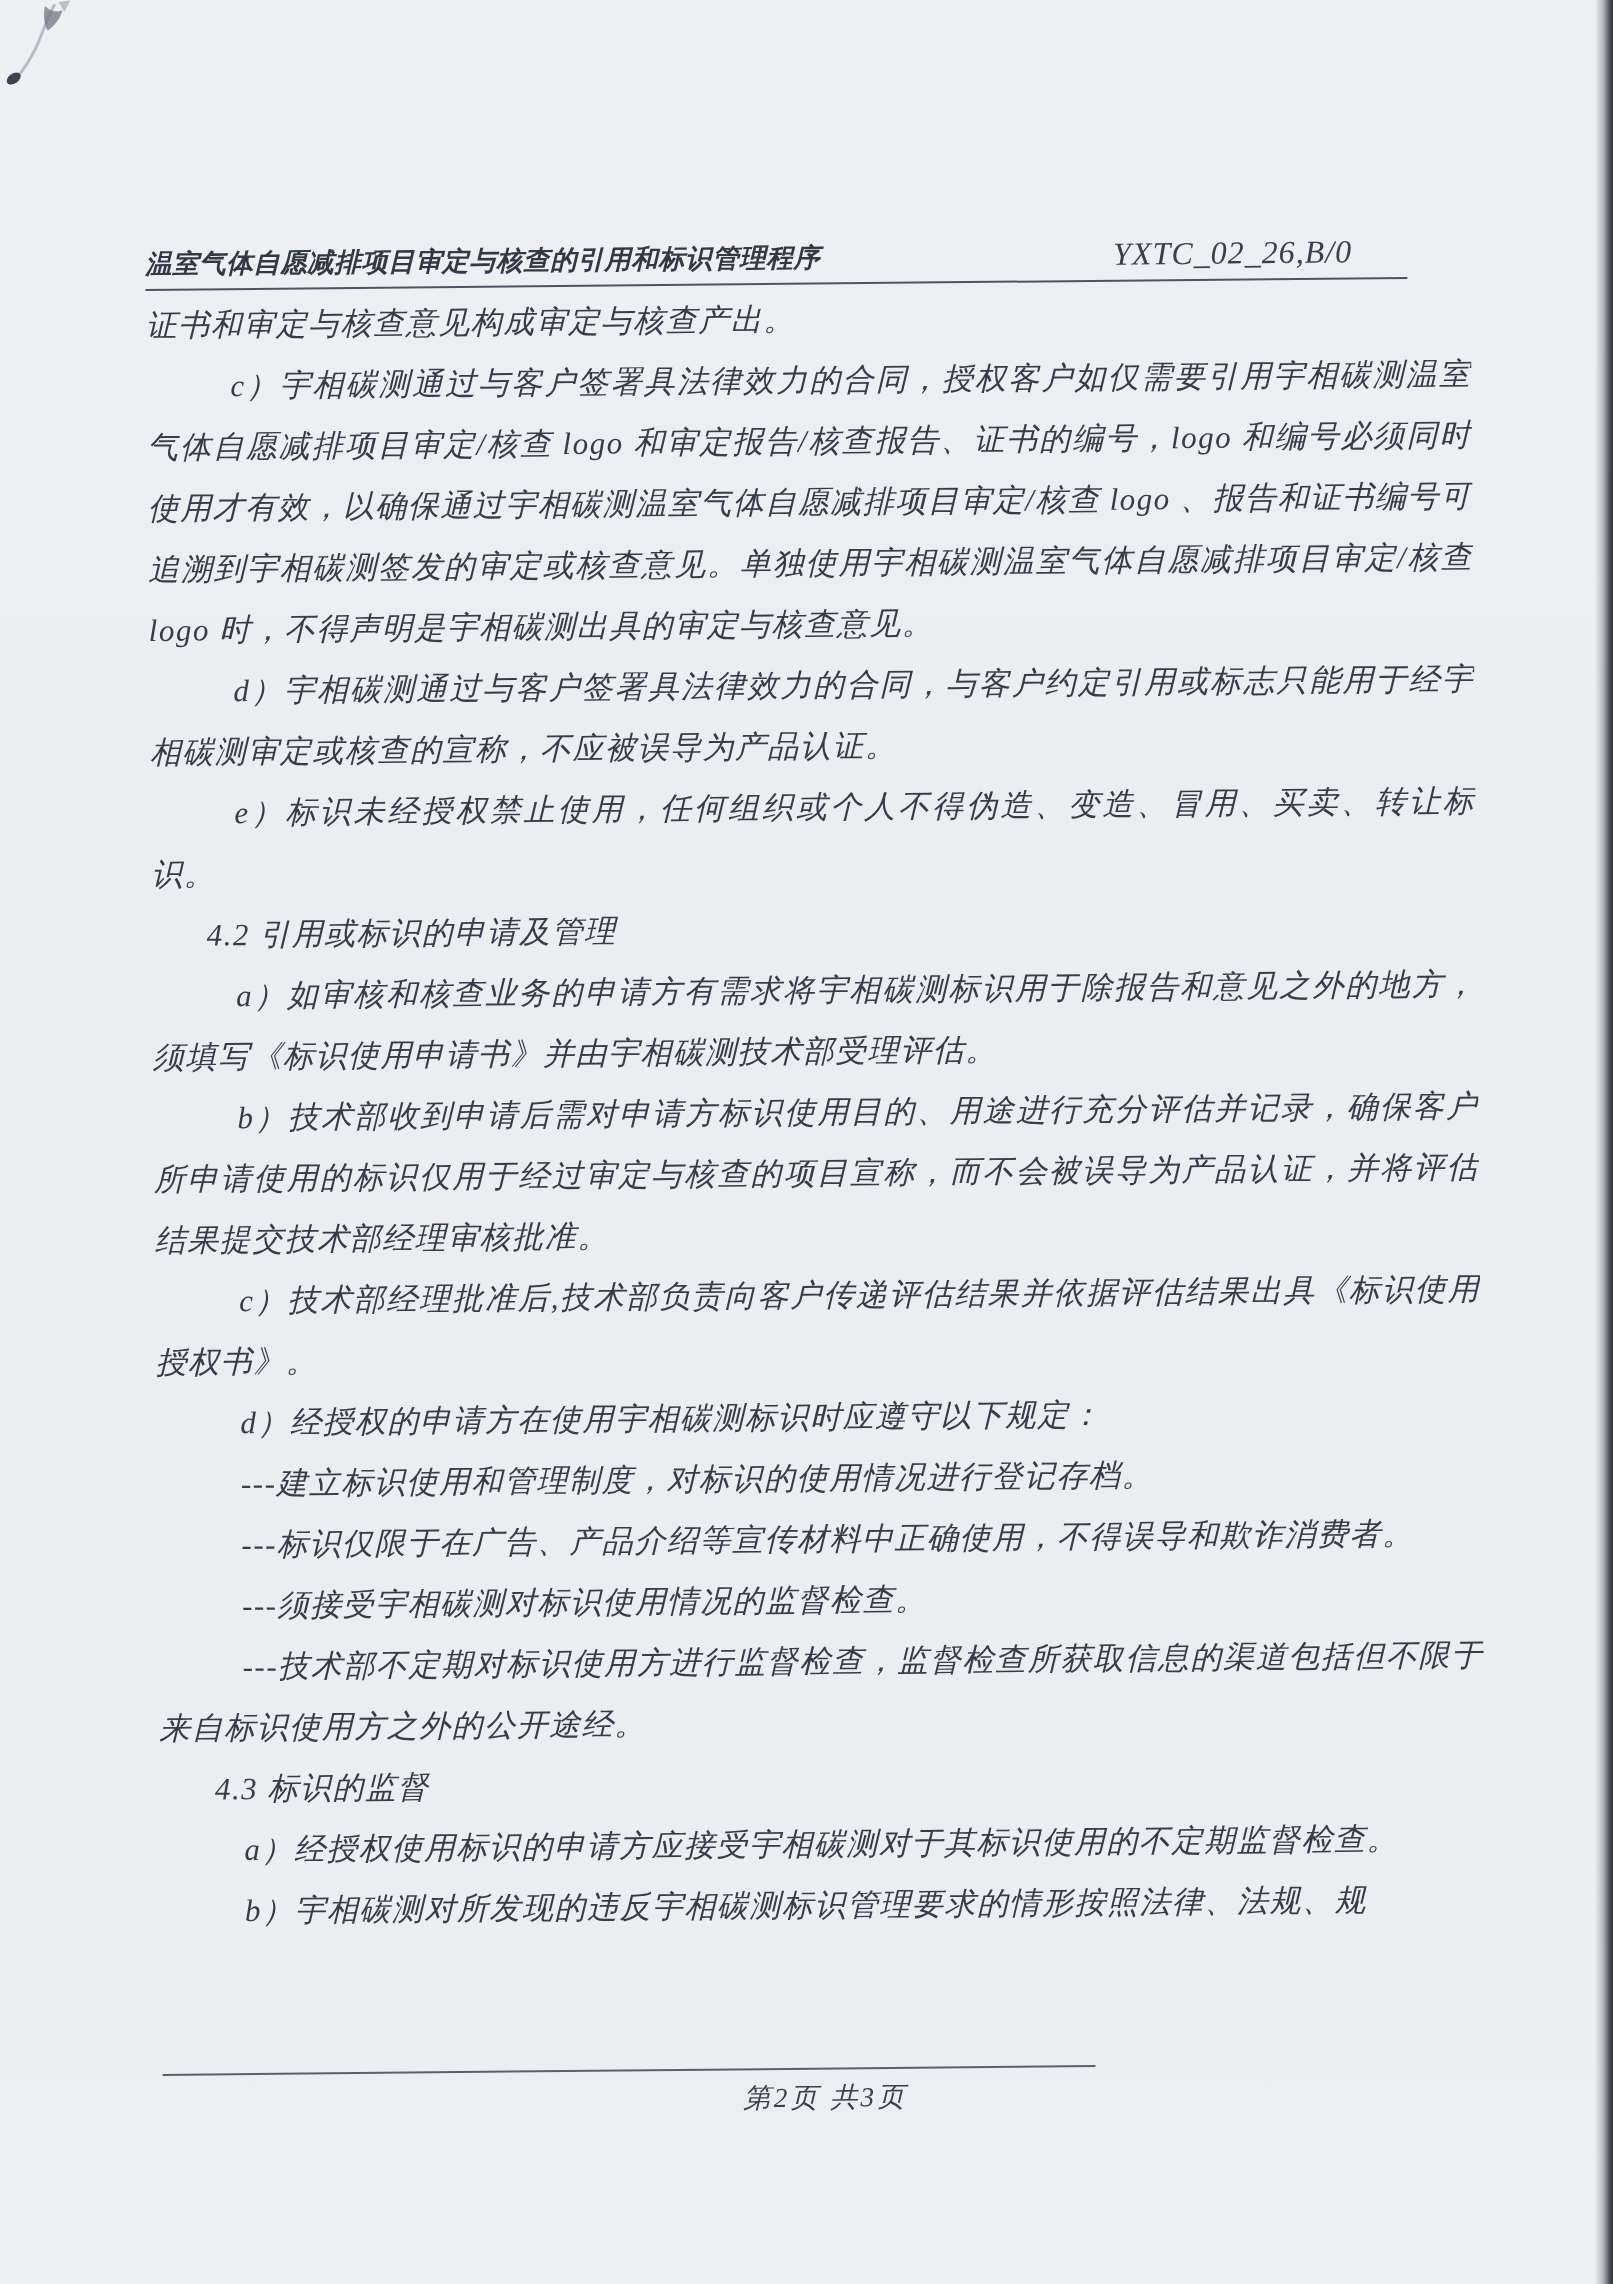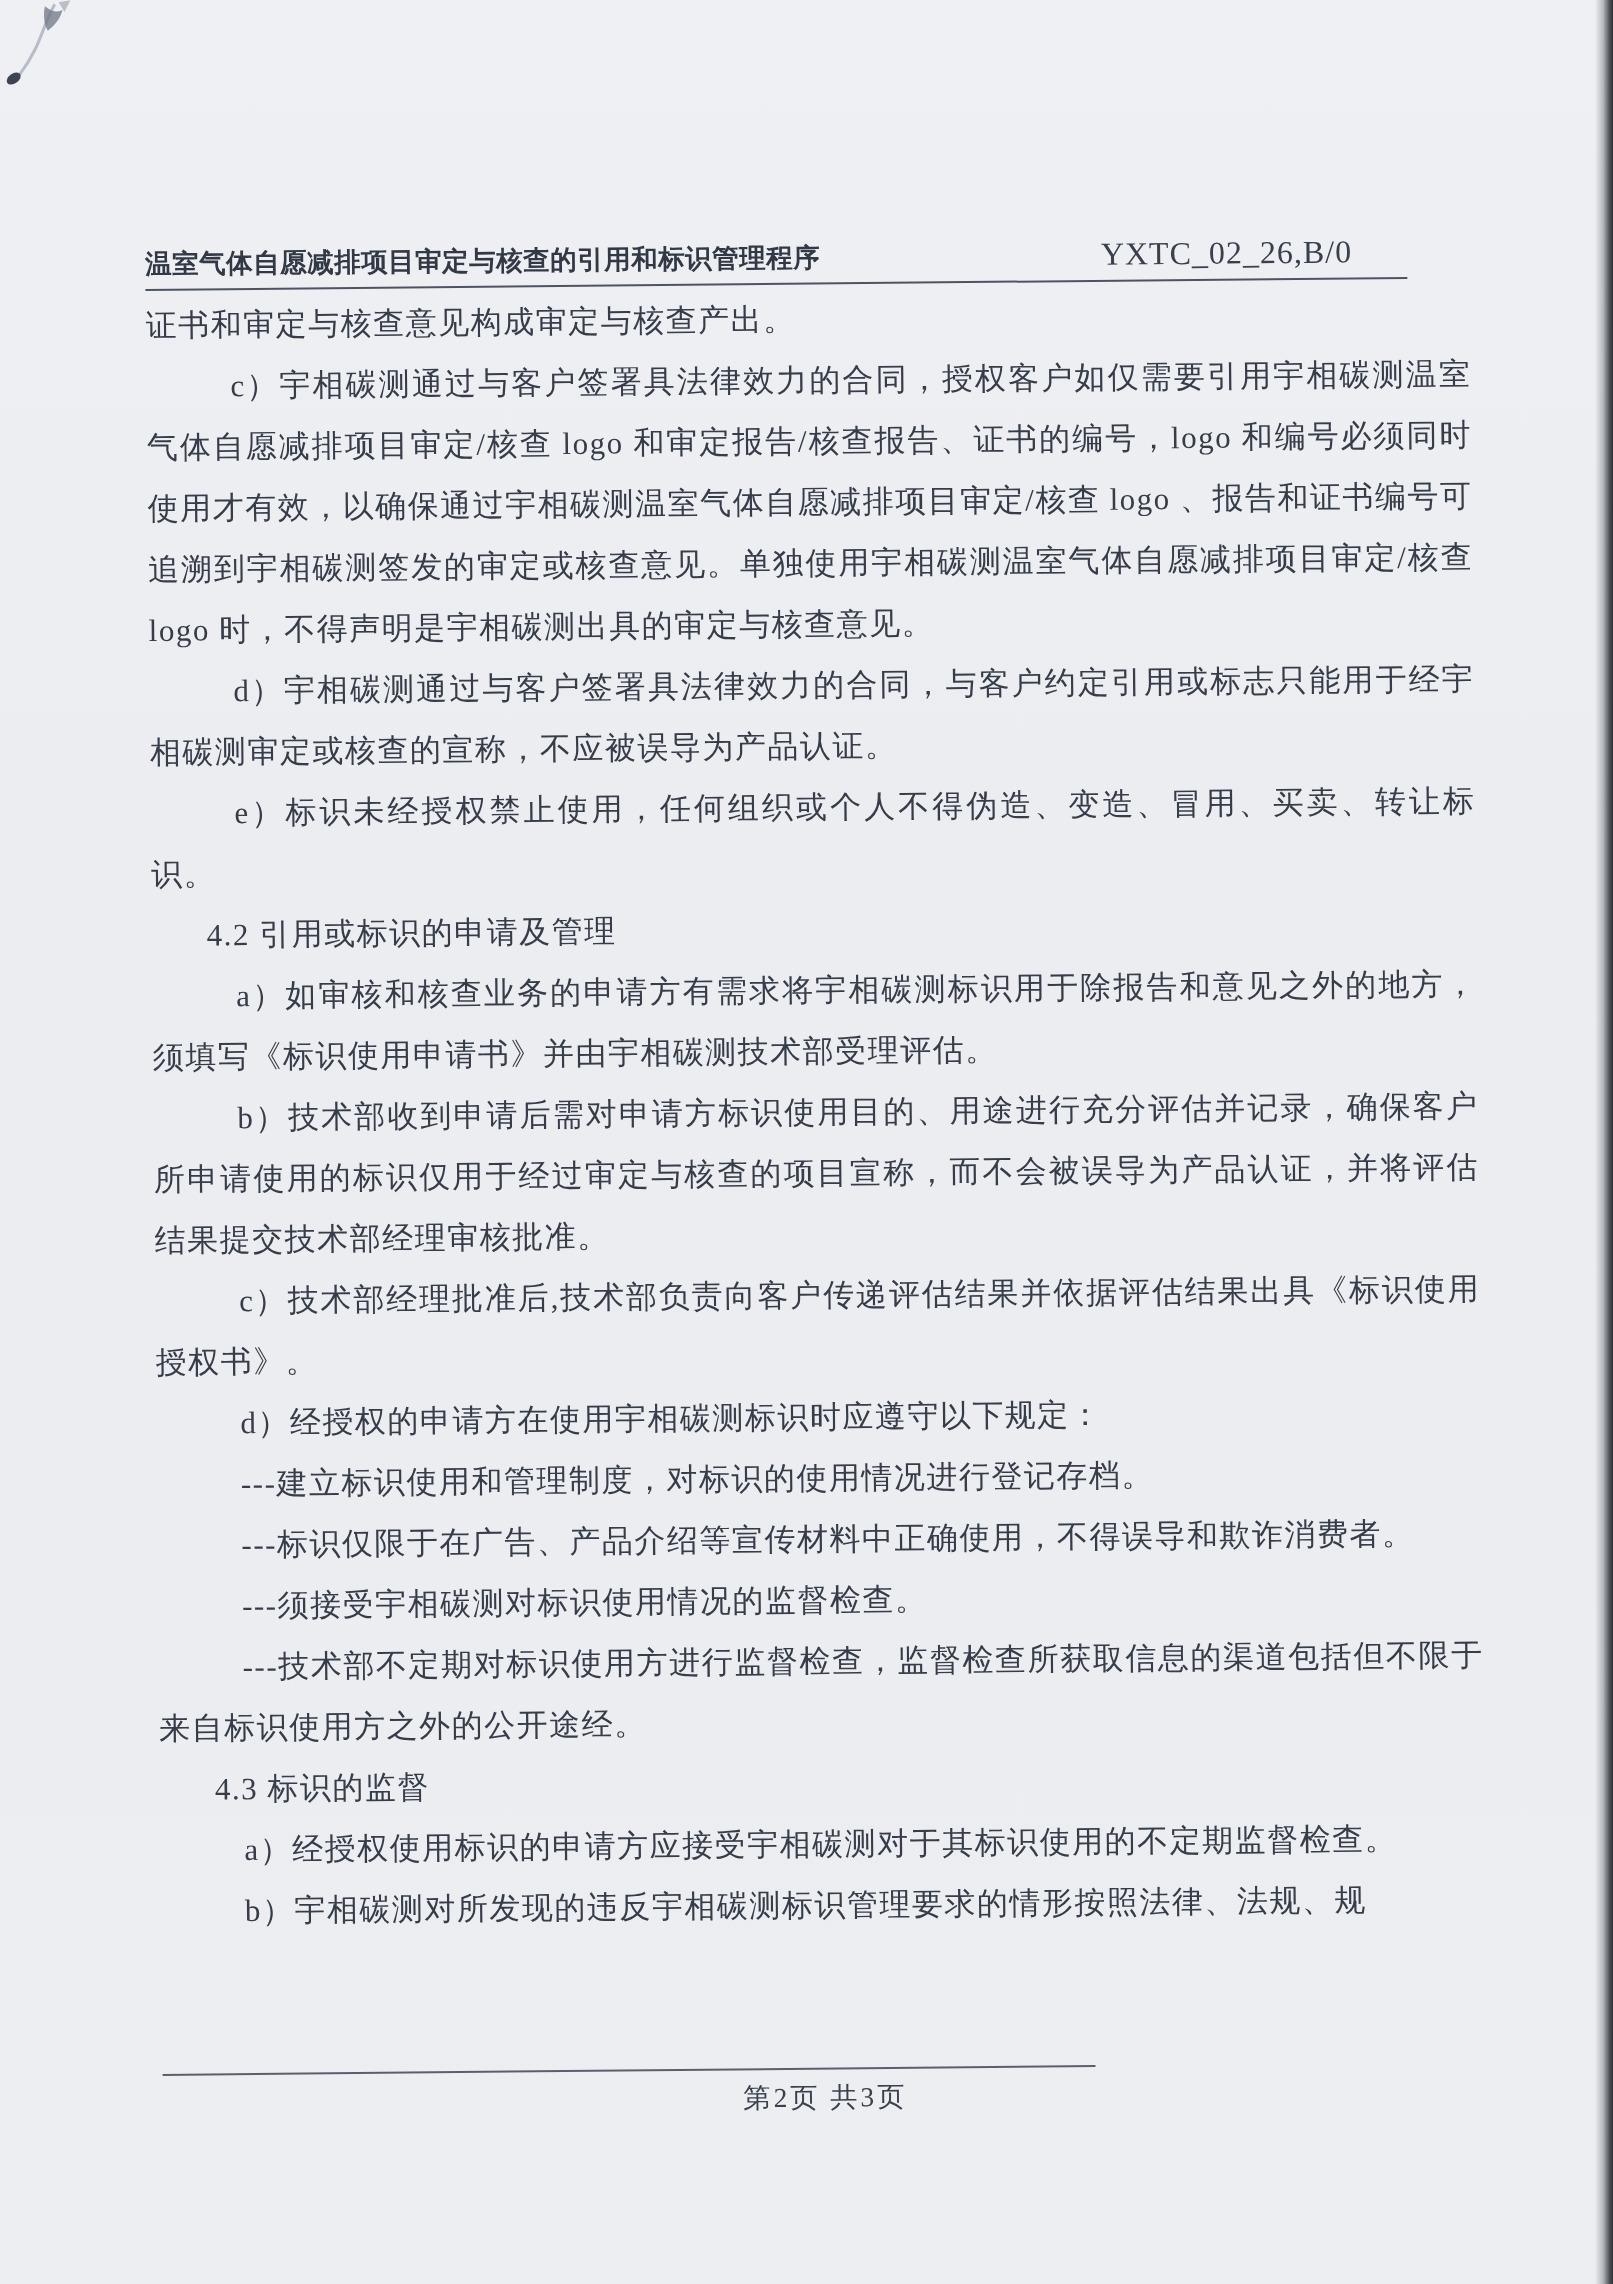--- a/index.html
+++ b/index.html
@@ -10,20 +10,21 @@
     width: 1613px;
     height: 2285px;
     position: relative;
     overflow: hidden;
     background: linear-gradient(180deg, #eef0f4 0%, #ecedf1 35%, #ebedf1 70%, #edeef2 100%);
     font-family: "Liberation Serif", "DejaVu Serif", serif;
   }
   .page {
     position: absolute;
     inset: 0;
+    font-style: italic;
   }
   
   .content {
     position: absolute;
     left: 145px;
     top: 245px;
     width: 1325px;
     transform: rotate(-0.55deg);
     transform-origin: 0 0;
     color: #353c48;

